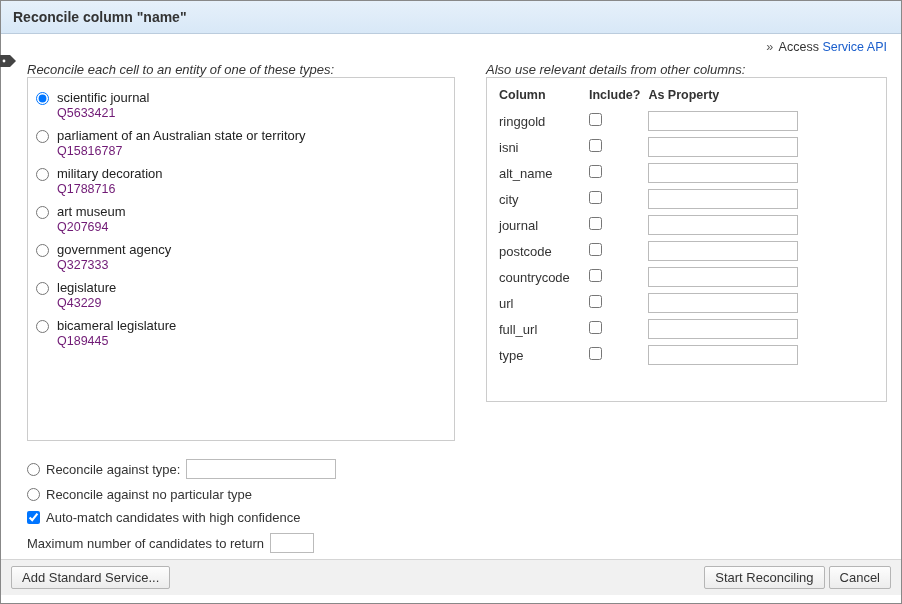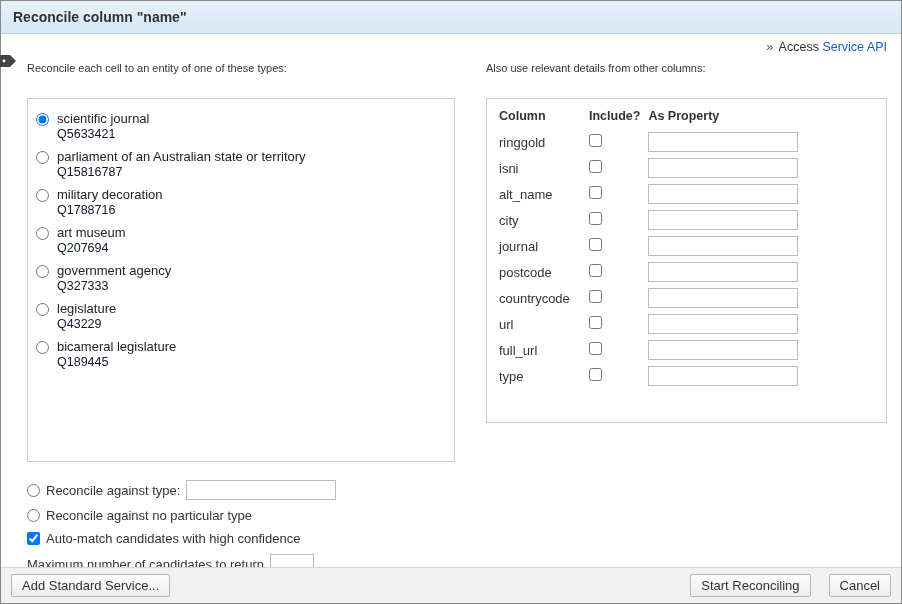--- a/index.html
+++ b/index.html
@@ -40,40 +40,40 @@
   .raquo { color: #555; margin-right: 2px; }
   .body {
     padding: 6px 14px 0 26px;
   }
   .columns {
     display: flex;
     gap: 16px;
   }
   .col-left { flex: 0 0 428px; }
   .col-right { flex: 1; padding-left: 15px; }
-  .col-label { margin-bottom: 24px; font-size: 11px; }
+  .col-label { margin-bottom: 0; font-size: 13px; font-style: italic; }
   .typelist {
     border: 1px solid #ccc;
     height: 364px;
     overflow-y: scroll;
     padding: 8px 8px;
     background: #fff;
   }
   .type-item {
     display: flex;
     align-items: flex-start;
     gap: 8px;
     padding: 4px 0;
     cursor: pointer;
   }
   .type-item input[type=radio] {
     margin-top: 2px;
   }
   .type-text .tlabel { color: #222; }
-  .type-text .tid { color: #0f172a; font-size: 12.5px; margin-top:1px; }
+  .type-text .tid { color: #701a75; font-size: 12.5px; margin-top:1px; }
   .bottom-options {
     padding: 10px 0 0 0;
   }
   .opt-row {
     display: flex;
     align-items: center;
     gap: 6px;
     margin: 8px 0;
     font-size: 13px;
   }
@@ -107,38 +107,38 @@
   .details-table td.colinc { width: 32px; text-align:left; }
   .details-table input[type=text] {
     width: 150px;
     height: 20px;
     border: 1px solid #bbb;
     padding: 1px 4px;
     font-size: 13px;
   }
   .footer {
     position: absolute;
-    left: 0; right: 0; bottom: 0;
+    left: 0; right: 0; bottom: 8px;
     border-top: 1px solid #d5d5d5;
     background: #f1f1f1;
     padding: 6px 10px;
     display: flex;
     justify-content: space-between;
     align-items: center;
   }
   .btn {
     background: linear-gradient(#fdfdfd, #ececec);
     border: 1px solid #b5b5b5;
     border-radius: 2px;
     padding: 3px 10px;
     font-size: 13px;
     cursor: pointer;
     color: #333;
   }
-  .footer-right { display:flex; gap:18px; }
+  .footer-right { display:flex; gap:4px; }
 </style>
 </head>
 <body>
 
 <div class="dialog">
 
   <div class="titlebar">Reconcile column "name"</div>
 
   <span class="tag-icon">
     <svg width="20" height="16" viewBox="0 0 20 16">

